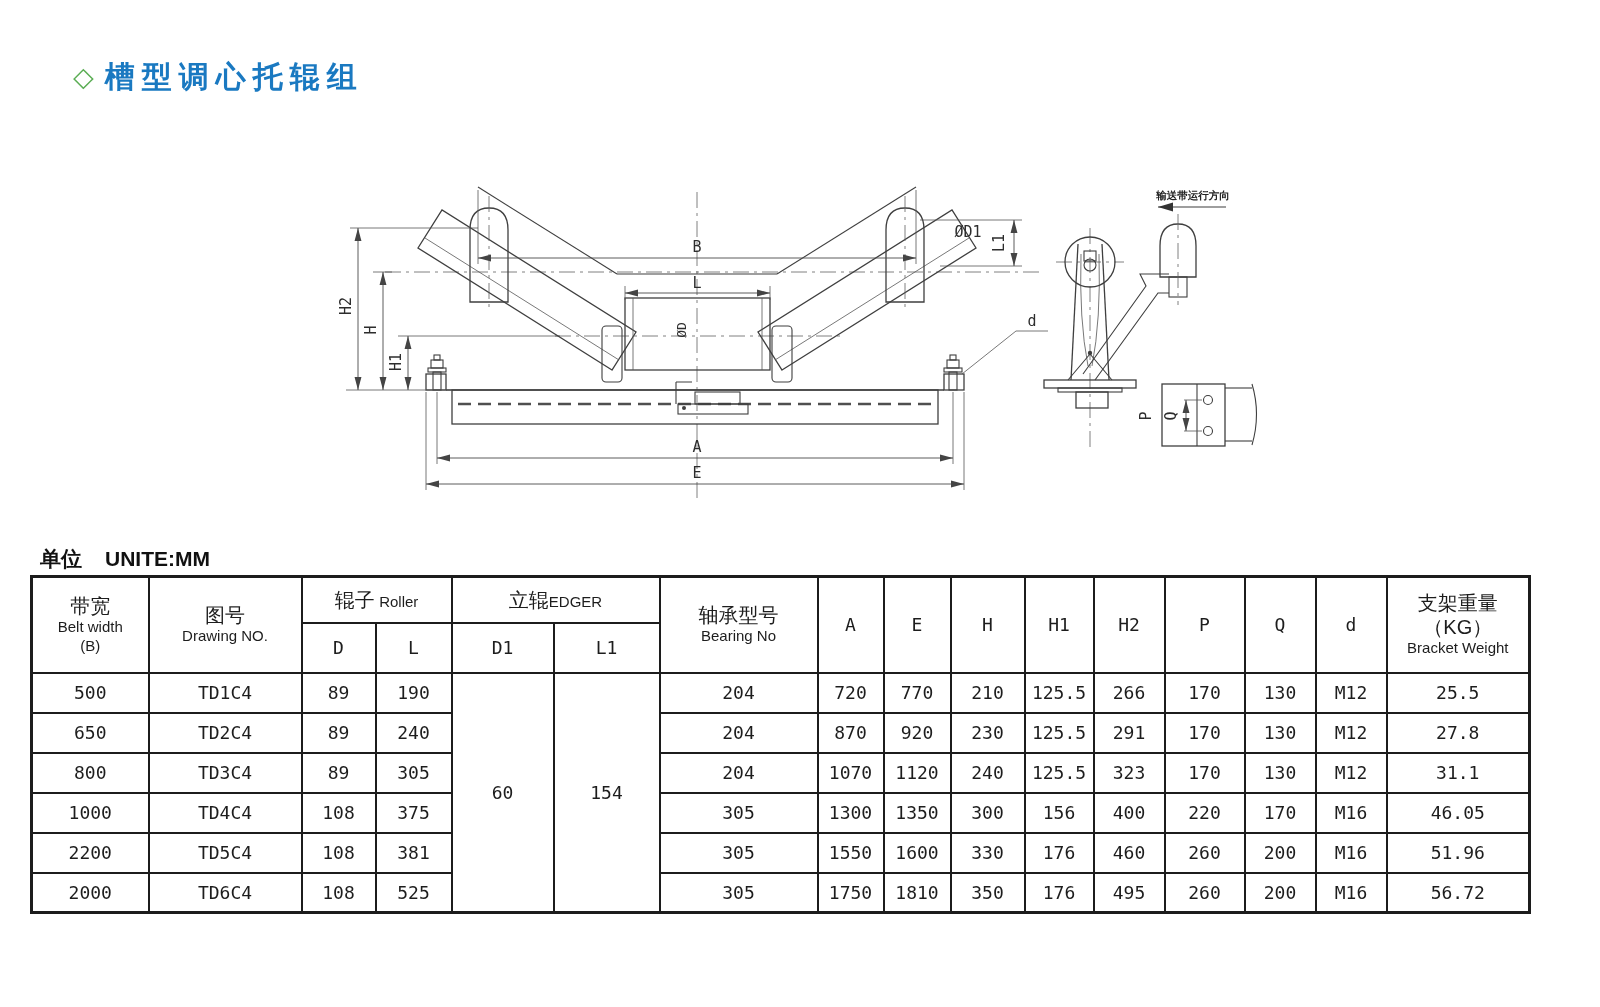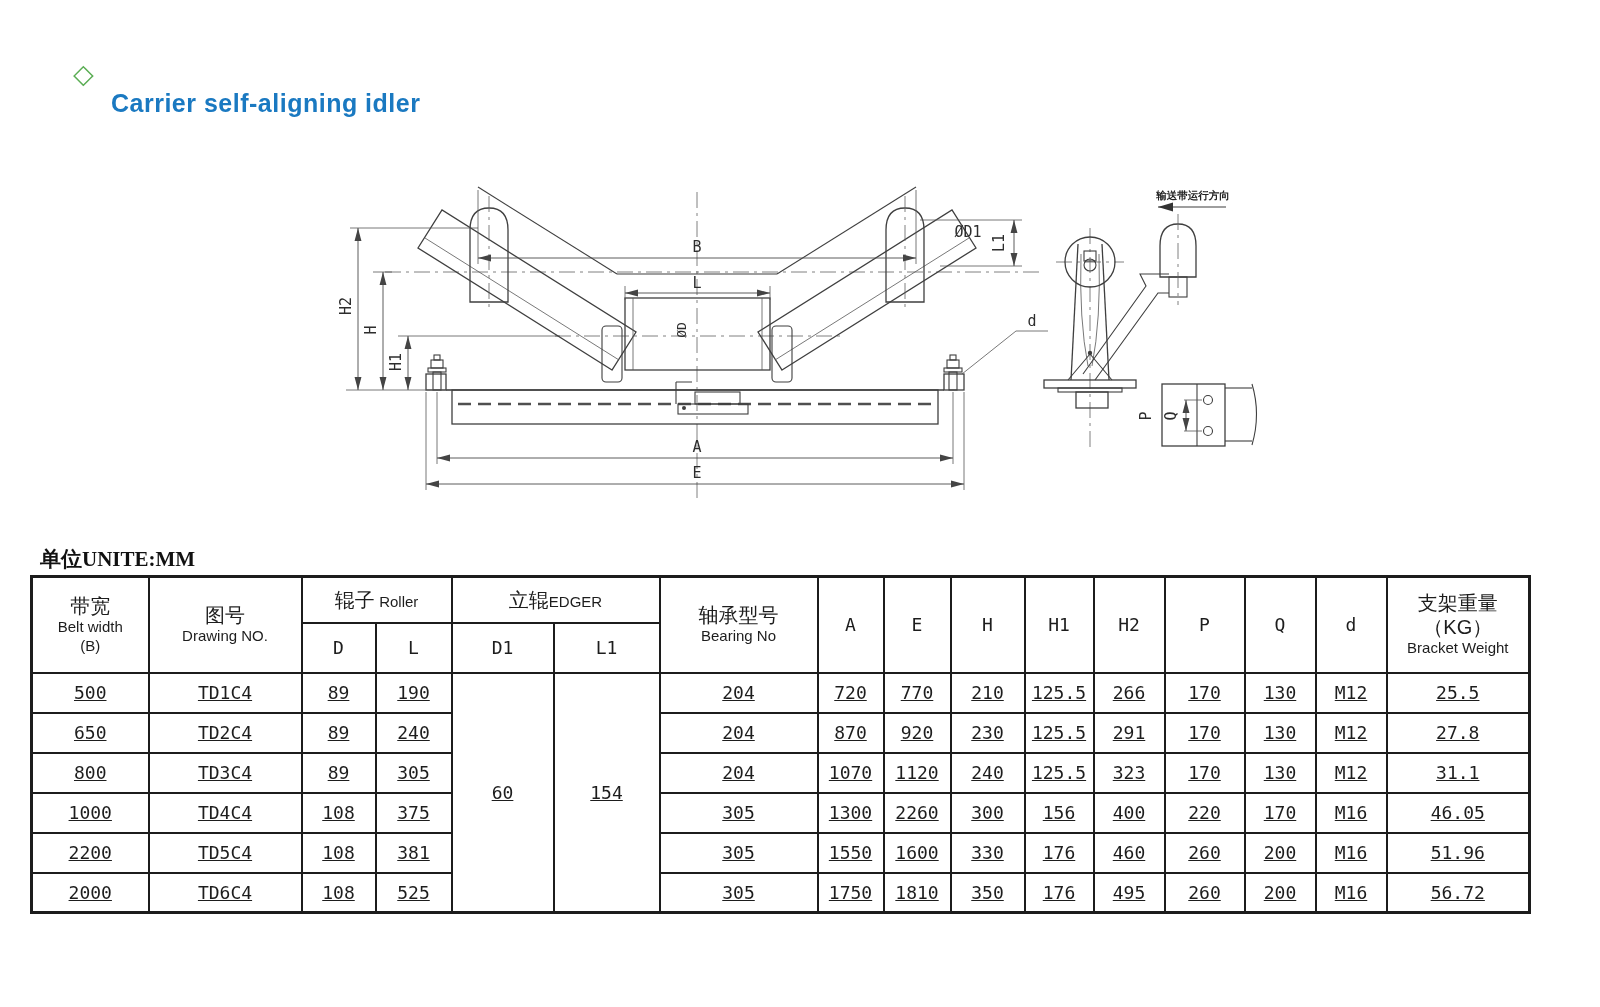--- a/index.html
+++ b/index.html
@@ -8,56 +8,56 @@
 
   
   .title-block{position:absolute;left:73px;top:60px;}
   .t-row{display:flex;align-items:center;}
   .diamond{color:#5aad53;font-size:27px;line-height:1;margin-right:11px;transform:translateY(1px);}
   .t-zh{font-size:30px;font-weight:bold;color:#1a79c1;letter-spacing:7px;line-height:1.1;}
   .t-en{font-size:25px;font-weight:600;color:#1a79c1;margin-left:38px;margin-top:2px;letter-spacing:0.5px;}
 
   
   .units{position:absolute;left:40px;top:545px;font-size:21px;font-weight:600;color:#111;}
-  .units .mono{font-family:Liberation Serif, serif;font-weight:bold;margin-left:0;}
+  .units .mono{font-family:Liberation Sans, sans-serif;font-weight:bold;margin-left:23px;}
 
   
   .drawing{position:absolute;left:330px;top:165px;}
   .ln{stroke:#3f3f3f;stroke-width:1.3;fill:none;}
   .lnf{stroke:#3f3f3f;stroke-width:1.1;fill:none;}
   .th{stroke:#555;stroke-width:0.8;fill:none;}
   .dim{stroke:#4a4a4a;stroke-width:0.9;fill:none;}
   .cl{stroke:#5f5f5f;stroke-width:0.8;fill:none;stroke-dasharray:16 5 3 5;}
   .dash{stroke:#4f4f4f;stroke-width:2.4;fill:none;stroke-dasharray:13 7;}
   .dl{font-family:"DejaVu Sans Mono",monospace;font-size:15px;fill:#2d2d2d;}
   .dls{font-family:"DejaVu Sans Mono",monospace;font-size:13px;fill:#2d2d2d;}
   .dnote{font-family:"Liberation Sans",sans-serif;font-size:10.5px;font-weight:bold;fill:#222;}
 
   
   .spec-table{position:absolute;left:30px;top:575px;width:1498px;border-collapse:collapse;
               table-layout:fixed;text-align:center;border:3px solid #1c1c1c;}
   .spec-table th,.spec-table td{border:2px solid #1c1c1c;padding:0;font-weight:normal;vertical-align:middle;}
   .hr1{height:46px;}
   .hr2{height:50px;}
-  .spec-table tbody tr{height:40px;text-decoration:underline;}
+  .spec-table tbody tr{height:40px;}
   .zh{font-size:20px;font-family:"Liberation Sans",sans-serif;line-height:1.2;}
   .lat{font-size:15px;font-family:Liberation Sans, sans-serif;line-height:1.25;}
   .num{font-size:18px;font-family:"DejaVu Sans Mono",monospace;}
   .sub{font-size:18px;font-family:"DejaVu Sans Mono",monospace;}
 </style>
 </head>
 <body>
 
 <div class="page">
 
   <div class="title-block">
     <div class="t-row">
       <span class="diamond">◇</span>
+      <span class="t-zh">槽型调心托辊组</span>
     </div>
-    <div class="t-en">Carrier self-aligning idler</div>
   </div>
 
   <svg class="drawing" width="940" height="345" viewBox="330 165 940 345" xmlns="http://www.w3.org/2000/svg">
     <defs>
       <marker id="arr" viewBox="0 0 12 8" markerWidth="13" markerHeight="9" refX="12" refY="4" orient="auto-start-reverse" markerUnits="userSpaceOnUse">
         <path d="M12,4 L0,0.8 L0,7.2 Z" fill="#444"></path>
       </marker>
     </defs>
 
     <g>
@@ -337,21 +337,21 @@
           <td class="num">M12</td>
           <td class="num">31.1</td>
         </tr>
         <tr>
           <td class="num">1000</td>
           <td class="num">TD4C4</td>
           <td class="num">108</td>
           <td class="num">375</td>
           <td class="num">305</td>
           <td class="num">1300</td>
-          <td class="num">2260</td>
+          <td class="num">1350</td>
           <td class="num">300</td>
           <td class="num">156</td>
           <td class="num">400</td>
           <td class="num">220</td>
           <td class="num">170</td>
           <td class="num">M16</td>
           <td class="num">46.05</td>
         </tr>
         <tr>
           <td class="num">2200</td>

